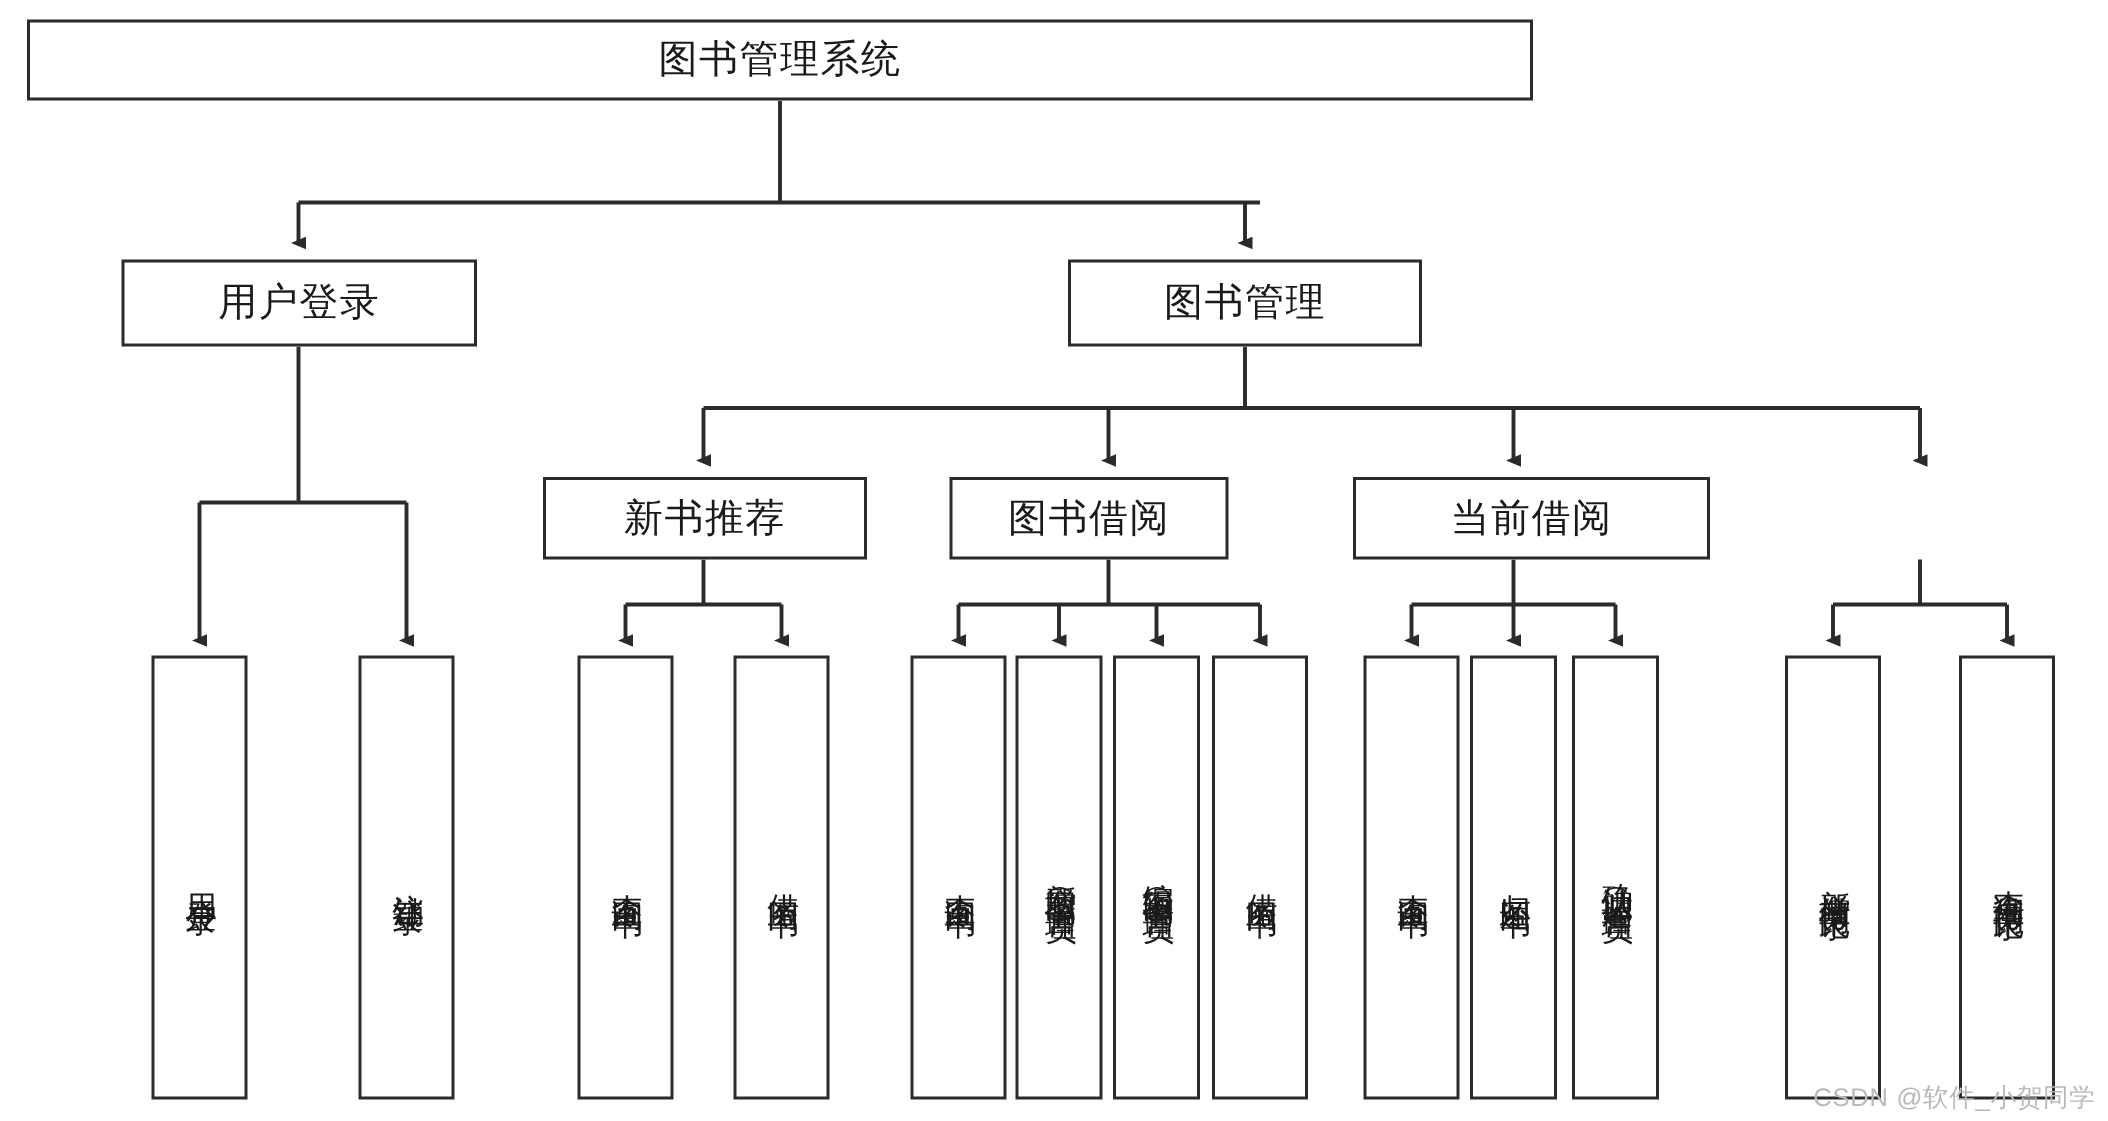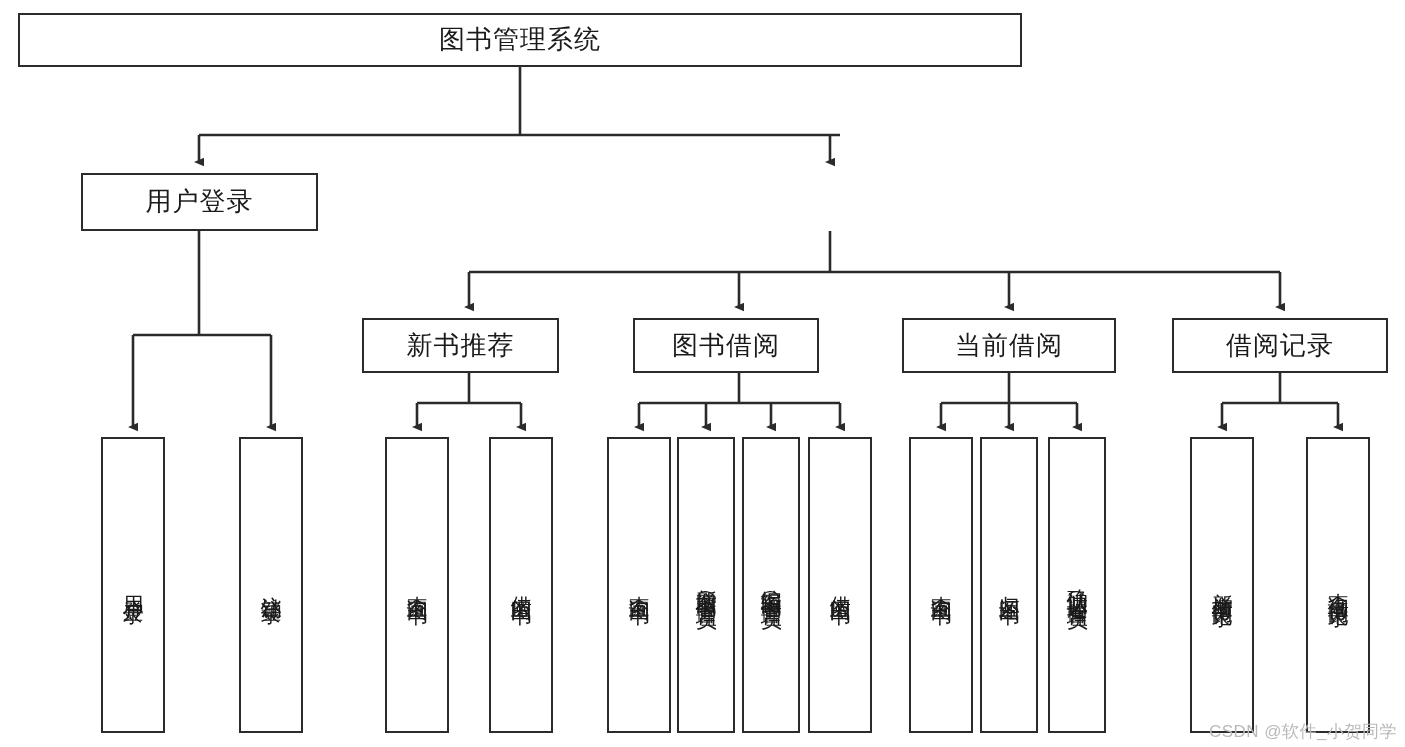--- a/index.html
+++ b/index.html
@@ -124,32 +124,32 @@
     </g>
   </svg>
 
   <div class="node horiz" style="left:18px; top:13px; width:1004px; height:54px;">
     <span>图书管理系统</span>
   </div>
 
   <div class="node horiz" style="left:81px; top:173px; width:237px; height:58px;">
     <span>用户登录</span>
   </div>
+  <div class="node horiz" style="left:712px; top:173px; width:236px; height:58px;">
+    <span>图书管理</span>
+  </div>
 
-  <div class="node horiz" style="left:362px; top:318px; width:197px; height:55px;">
+  <div class="node horiz" style="left:362px; top:318px; width:216px; height:55px;">
     <span>新书推荐</span>
   </div>
   <div class="node horiz" style="left:633px; top:318px; width:186px; height:55px;">
     <span>图书借阅</span>
   </div>
-  <div class="node horiz" style="left:902px; top:318px; width:214px; height:55px;">
+  <div class="node horiz" style="left:902px; top:318px; width:238px; height:55px;">
     <span>当前借阅</span>
-  </div>
-  <div class="node horiz" style="left:1172px; top:318px; width:216px; height:55px;">
-    <span>借阅记录</span>
   </div>
 
   <div class="node vert" style="left:101px; top:437px; width:64px; height:296px;">
     <span class="vlabel">用户登录</span>
   </div>
   <div class="node vert" style="left:239px; top:437px; width:64px; height:296px;">
     <span class="vlabel">注销登录</span>
   </div>
 
   <div class="node vert" style="left:385px; top:437px; width:64px; height:296px;">

